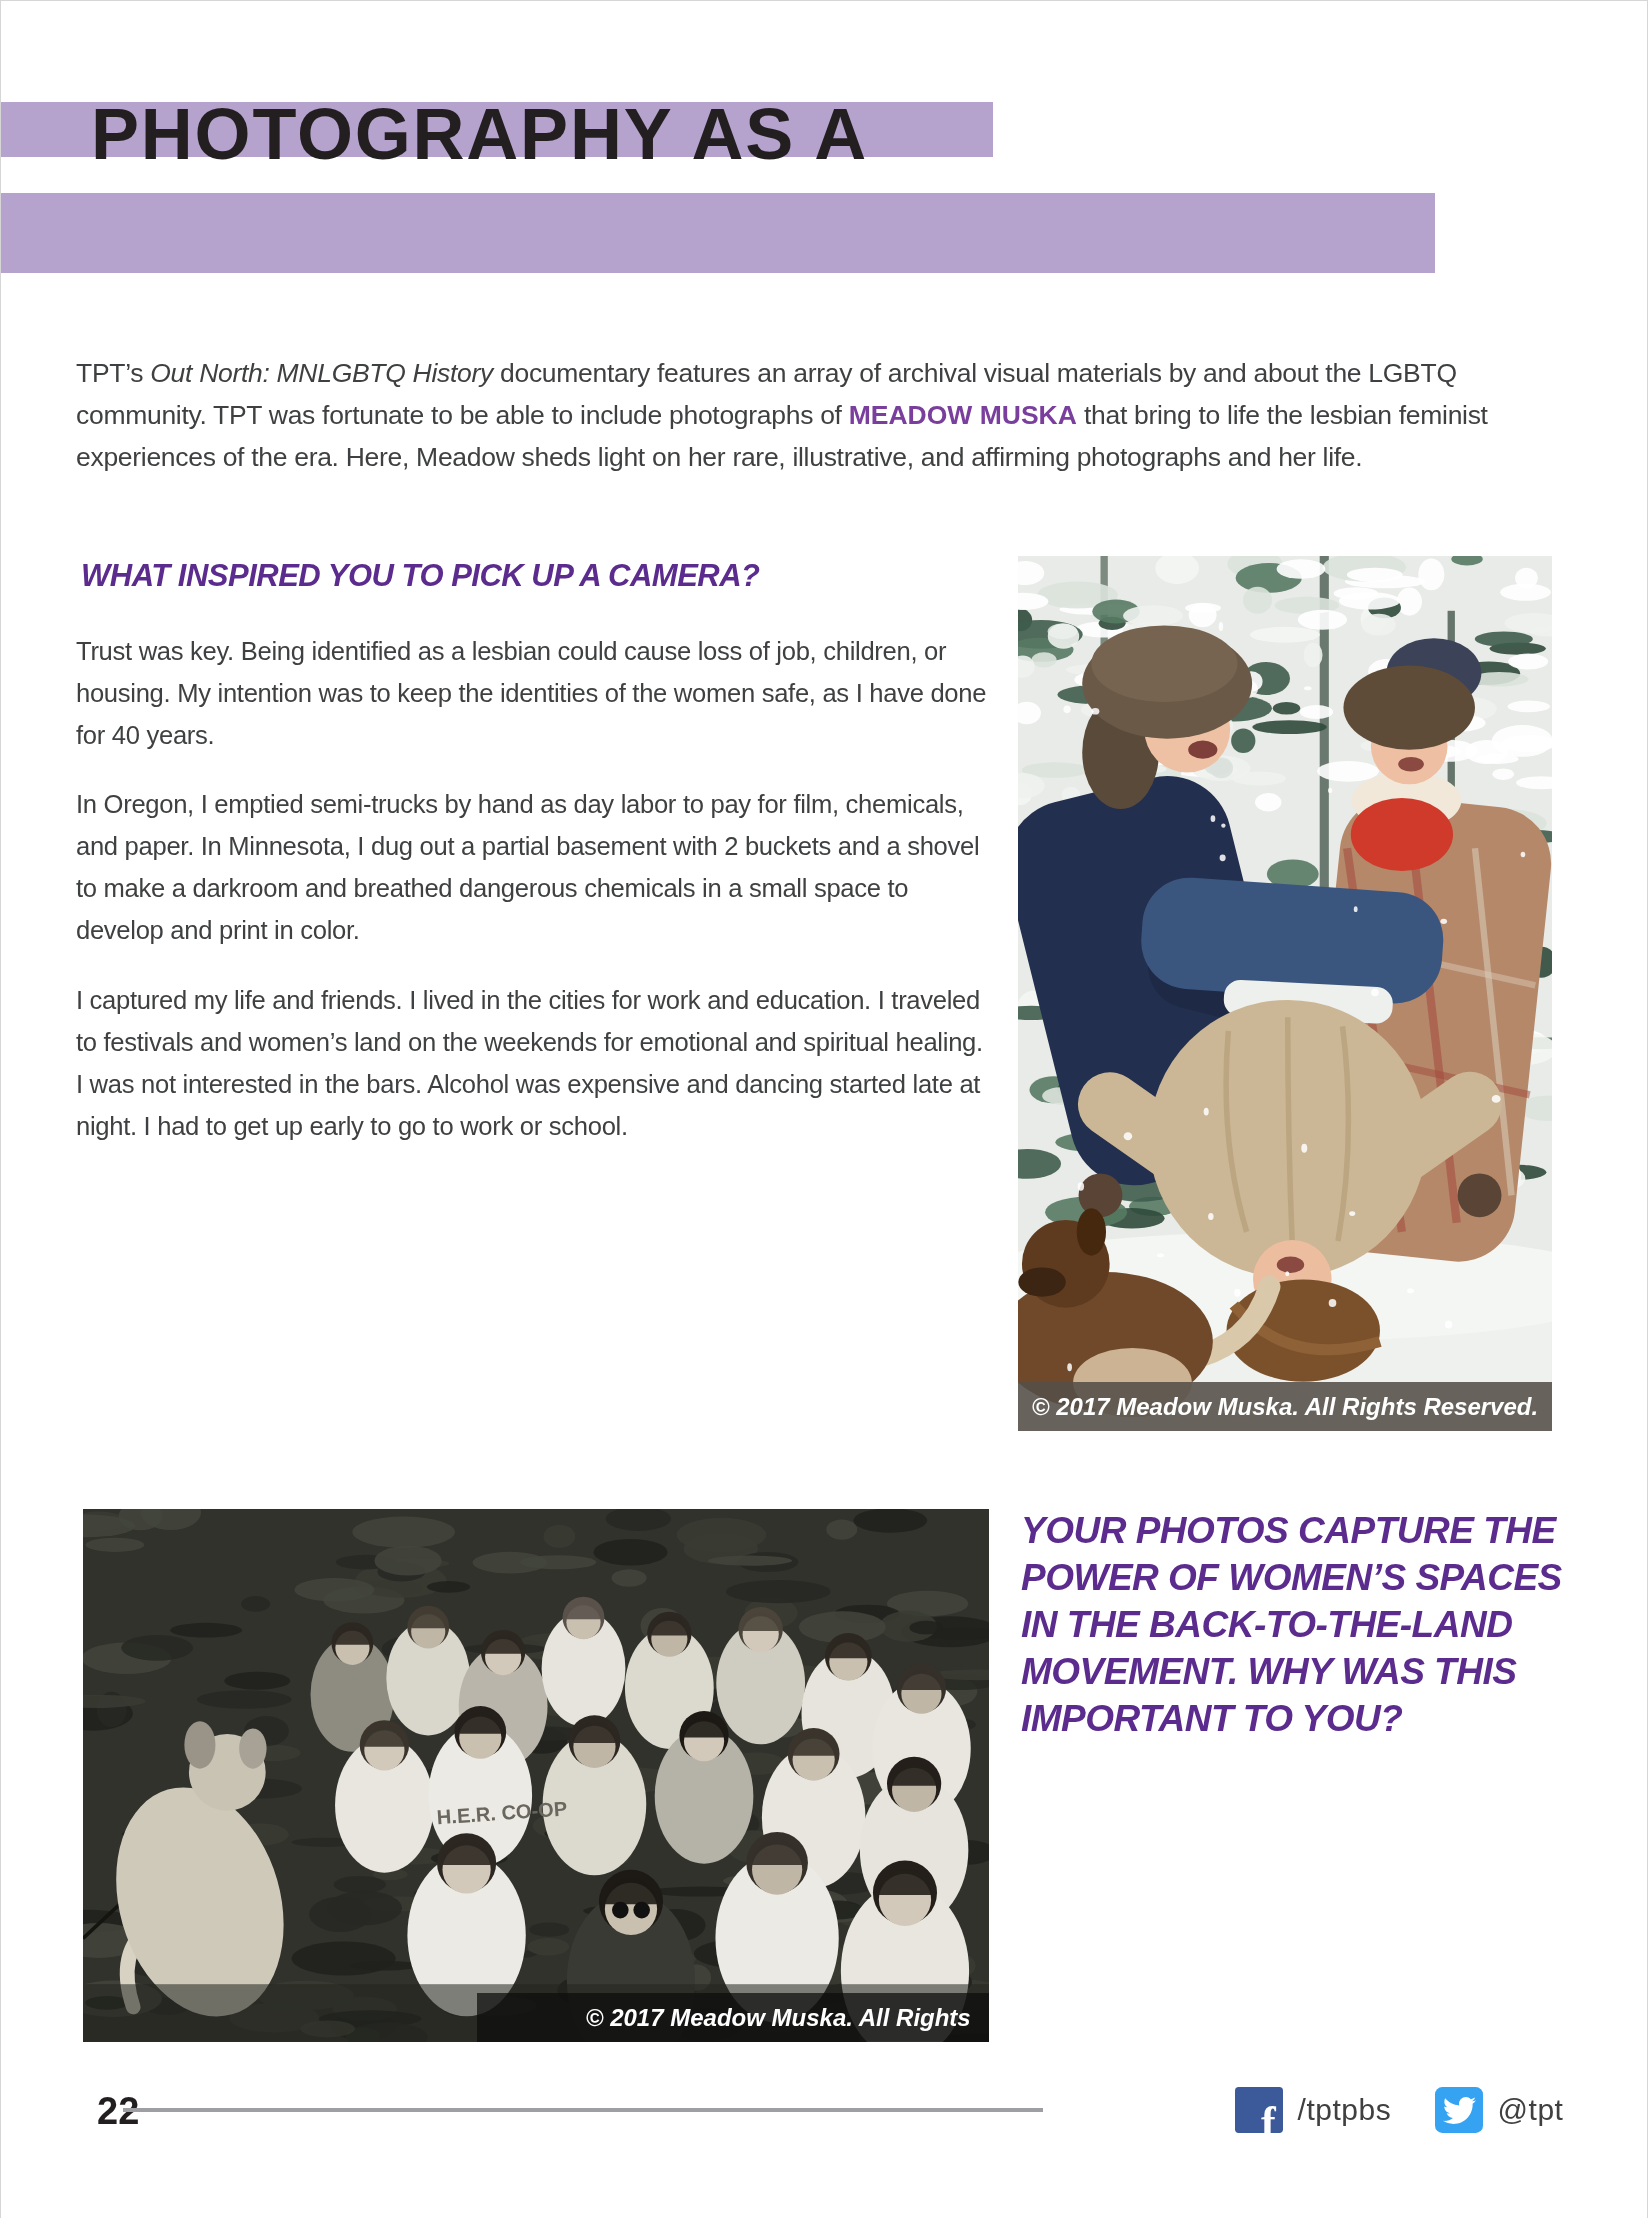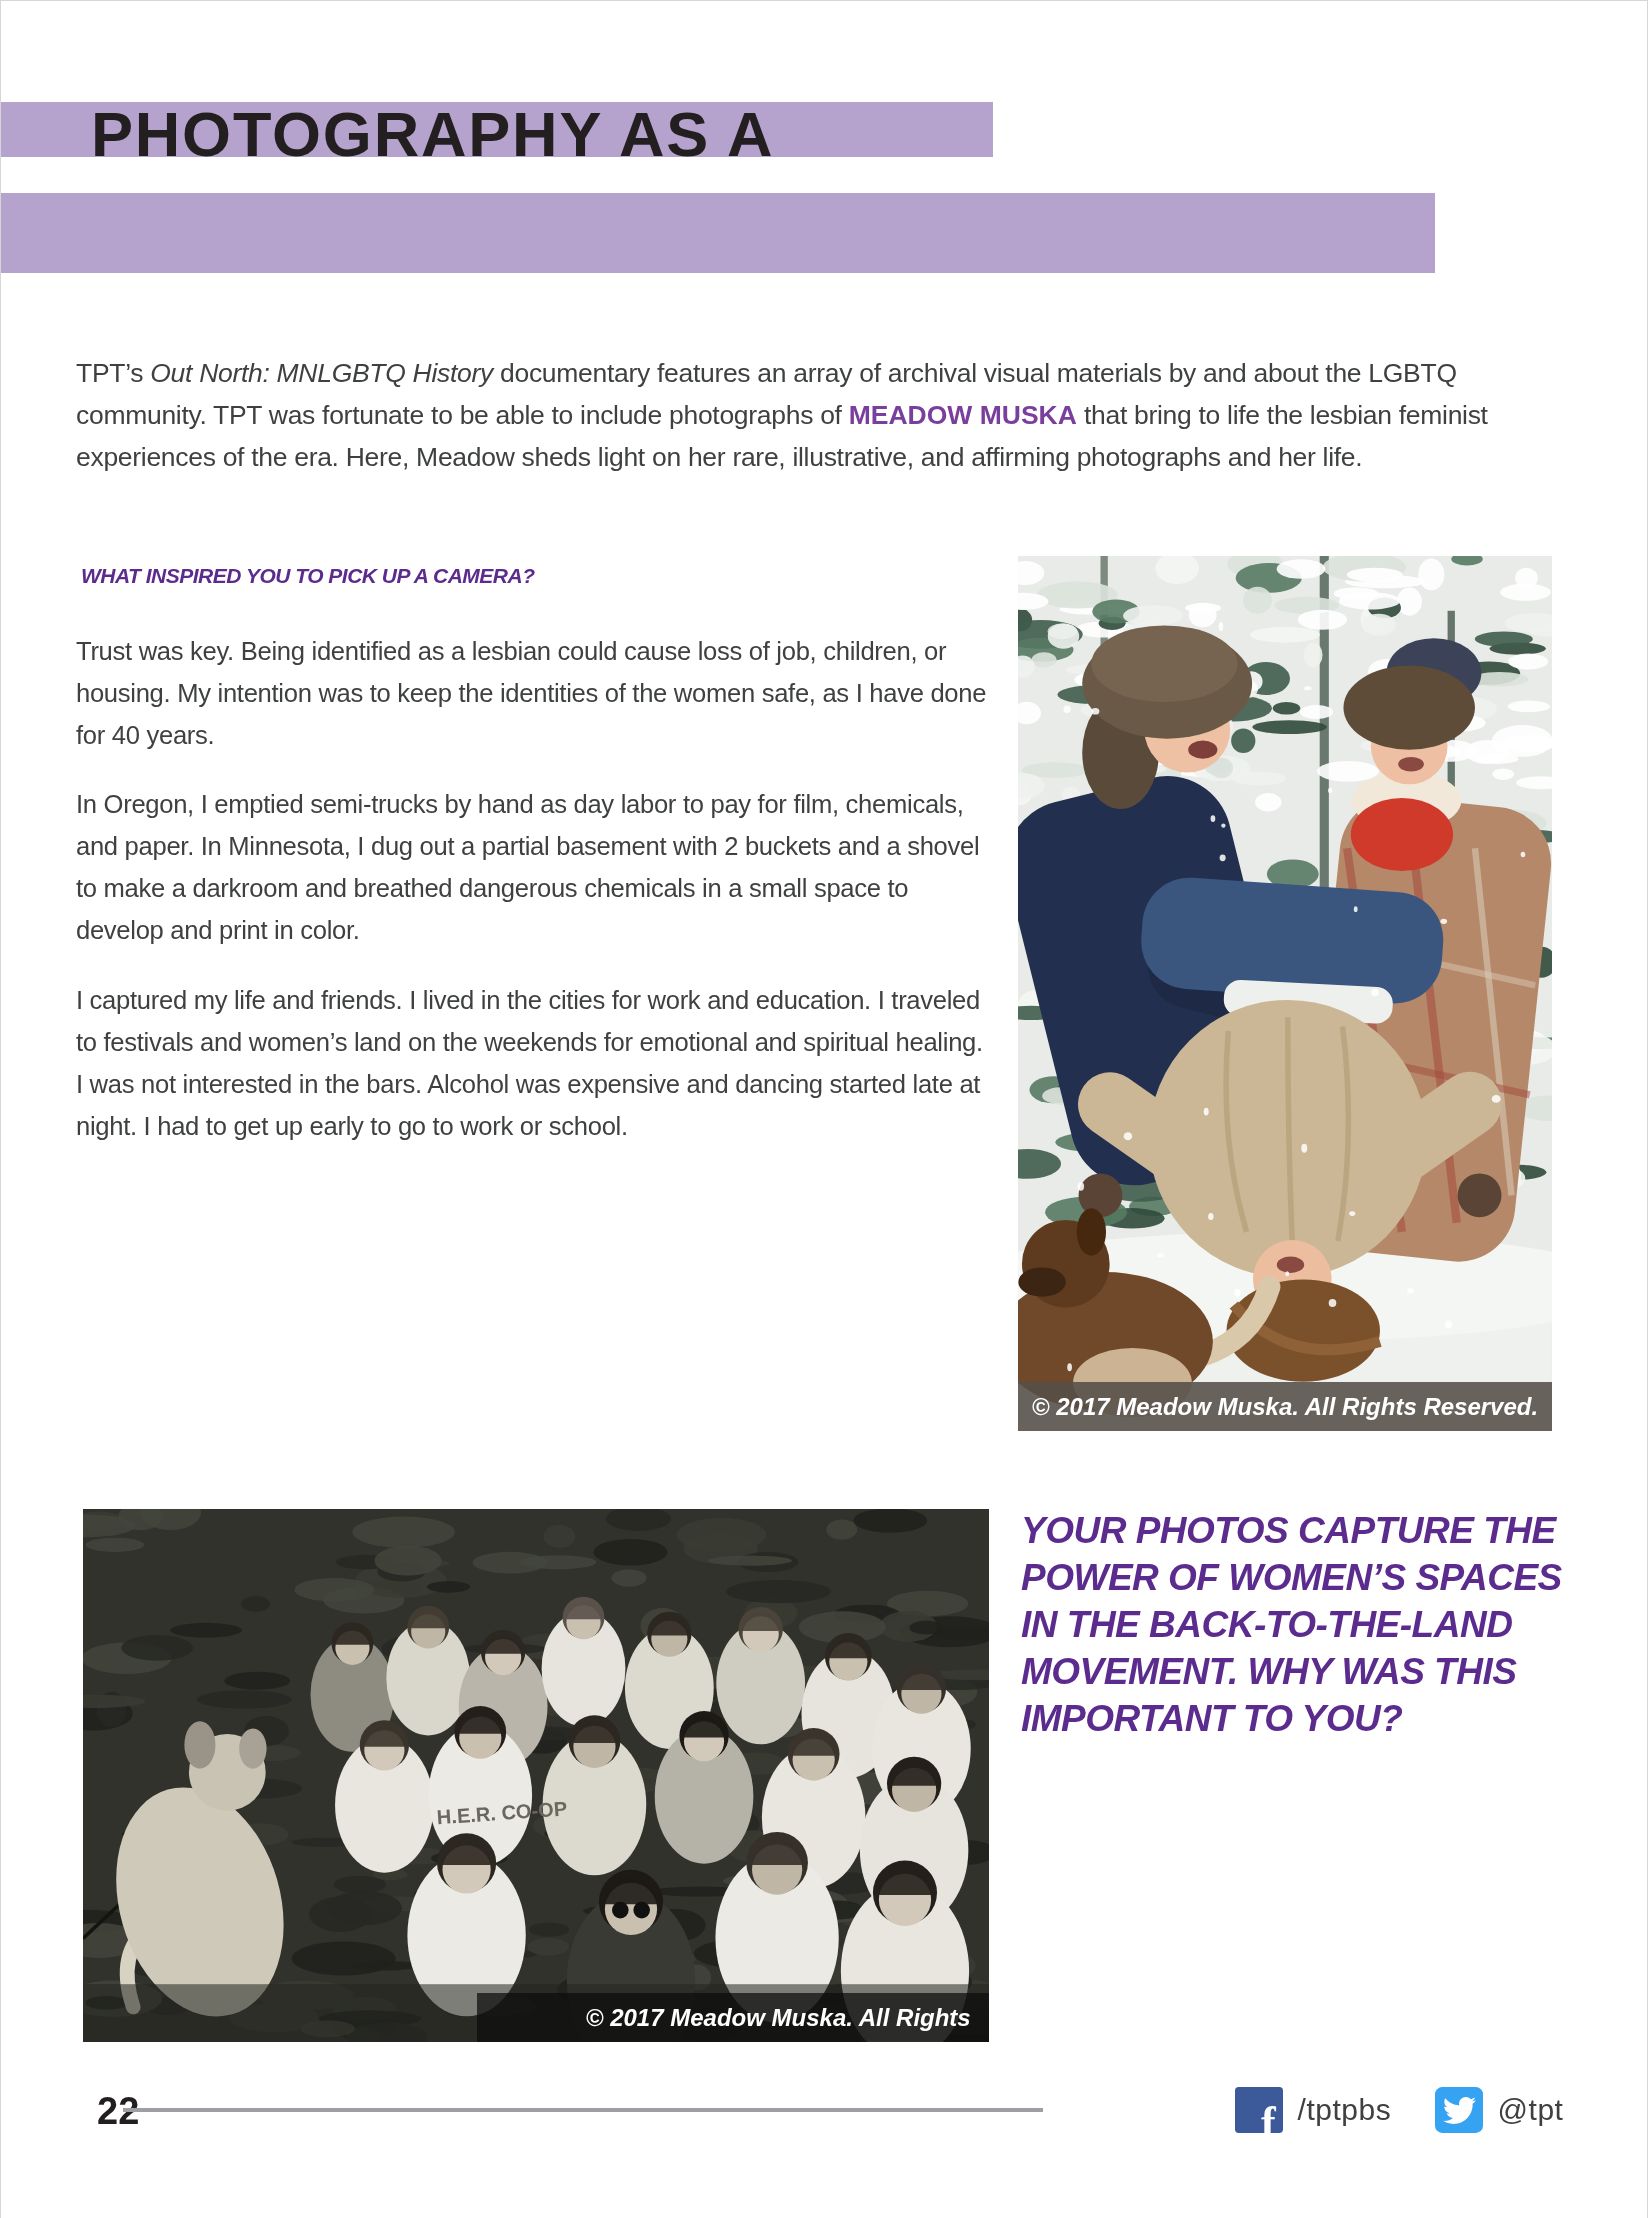--- a/index.html
+++ b/index.html
@@ -2,30 +2,30 @@
 <html style="font-size:14.6px"><head>
 <meta charset="utf-8">
 <style>
   html,body{margin:0;padding:0;background:#ffffff;}
   #page{position:relative;width:1648px;height:2219px;background:#ffffff;
         box-sizing:border-box;border:0.9px solid #d6d6d6;overflow:hidden;
         font-family:"Liberation Sans", sans-serif;}
   .bar{position:absolute;left:0;background:#B5A2CD;}
   .bar1{top:101px;width:992px;height:55px;}
   .bar2{top:192px;width:1434px;height:80px;}
-  .title1{position:absolute;left:90px;top:91px;margin:0;font-size:63px;line-height:84px;
+  .title1{position:absolute;left:90px;top:91px;margin:0;font-size:72px;line-height:84px;
           font-weight:bold;color:#231F20;letter-spacing:1.8px;white-space:nowrap;}
   .title2{position:absolute;left:77px;top:179px;margin:0;font-size:112px;line-height:112px;
           font-weight:bold;color:#231F20;letter-spacing:-1.8px;white-space:nowrap;}
   .intro{position:absolute;left:75px;top:351px;width:1473px;margin:0;
          font-size:26.5px;line-height:42px;letter-spacing:-0.3px;color:#3F4041;}
   .intro em{font-style:italic;}
   .intro .name{color:#7A3F9D;font-weight:bold;letter-spacing:0;}
   .q{position:absolute;margin:0;font-weight:bold;font-style:italic;color:#5B2B8D;}
-  .q1{left:80px;top:556px;font-size:21px;line-height:37px;letter-spacing:-0.5px;white-space:nowrap;}
+  .q1{left:80px;top:556px;font-size:31px;line-height:37px;letter-spacing:-0.5px;white-space:nowrap;}
   .q2{left:1020px;top:1506px;width:561px;font-size:37px;line-height:47px;letter-spacing:-0.5px;}
   .answers{position:absolute;color:#3F4041;font-size:25.6px;line-height:42px;letter-spacing:-0.3px;}
   .a1{left:75px;top:629px;width:914px;}
   .a2{left:1020px;top:1751px;width:548px;font-size:26.5px;line-height:46px;}
   .answers p{margin:0 0 27.4px 0;}
   .photo{position:absolute;margin:0;overflow:hidden;background:#e8ebe7;}
   .photo svg{display:block;}
   .photo-winter{left:1017px;top:555px;width:534px;height:875px;}
   .photo-group{left:82px;top:1508px;width:906px;height:533px;background:#31322c;}
   .cap{position:absolute;bottom:0;height:49px;box-sizing:border-box;

